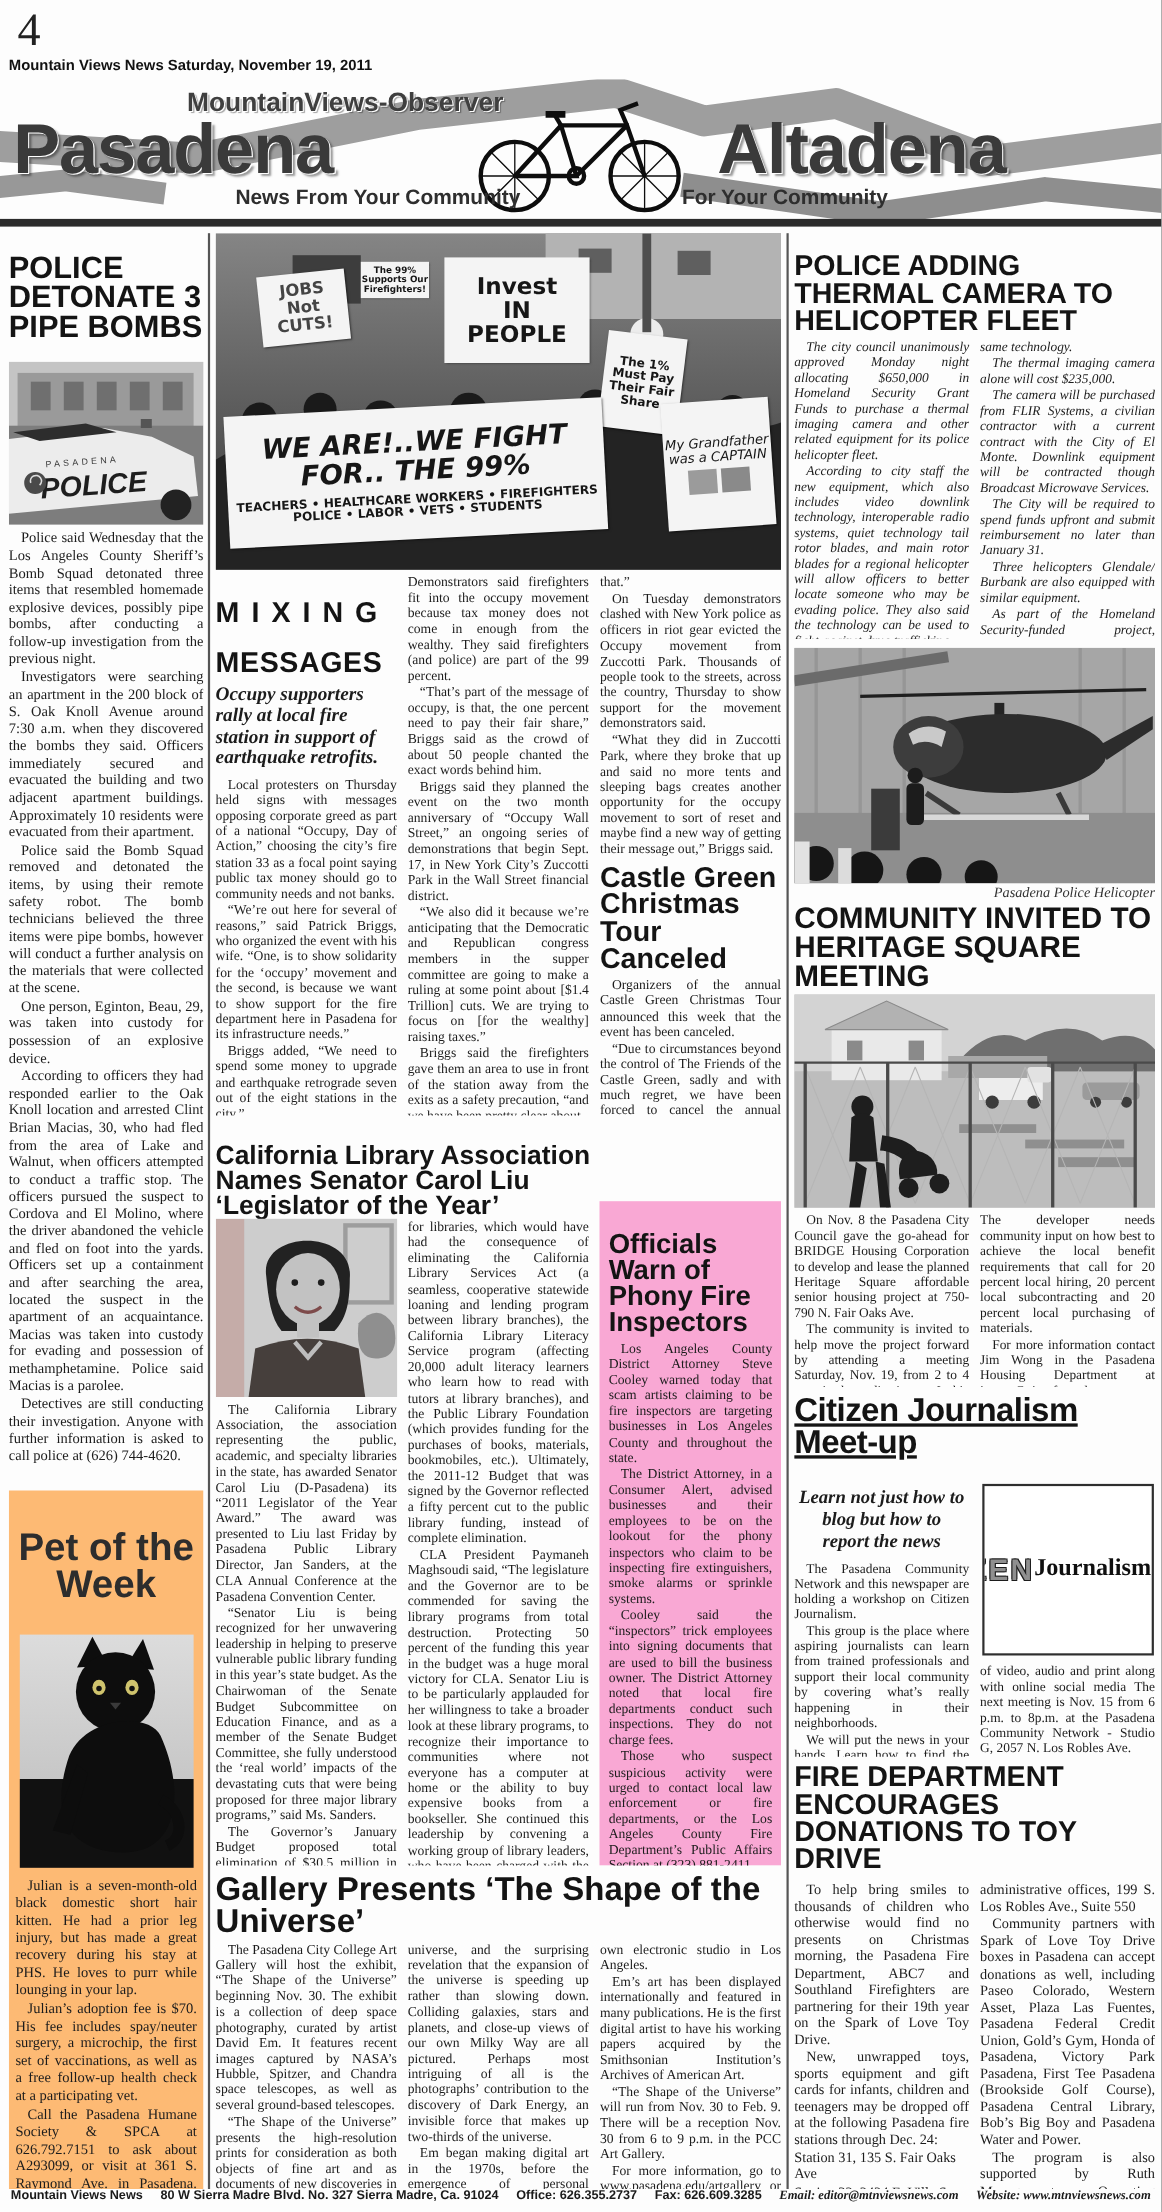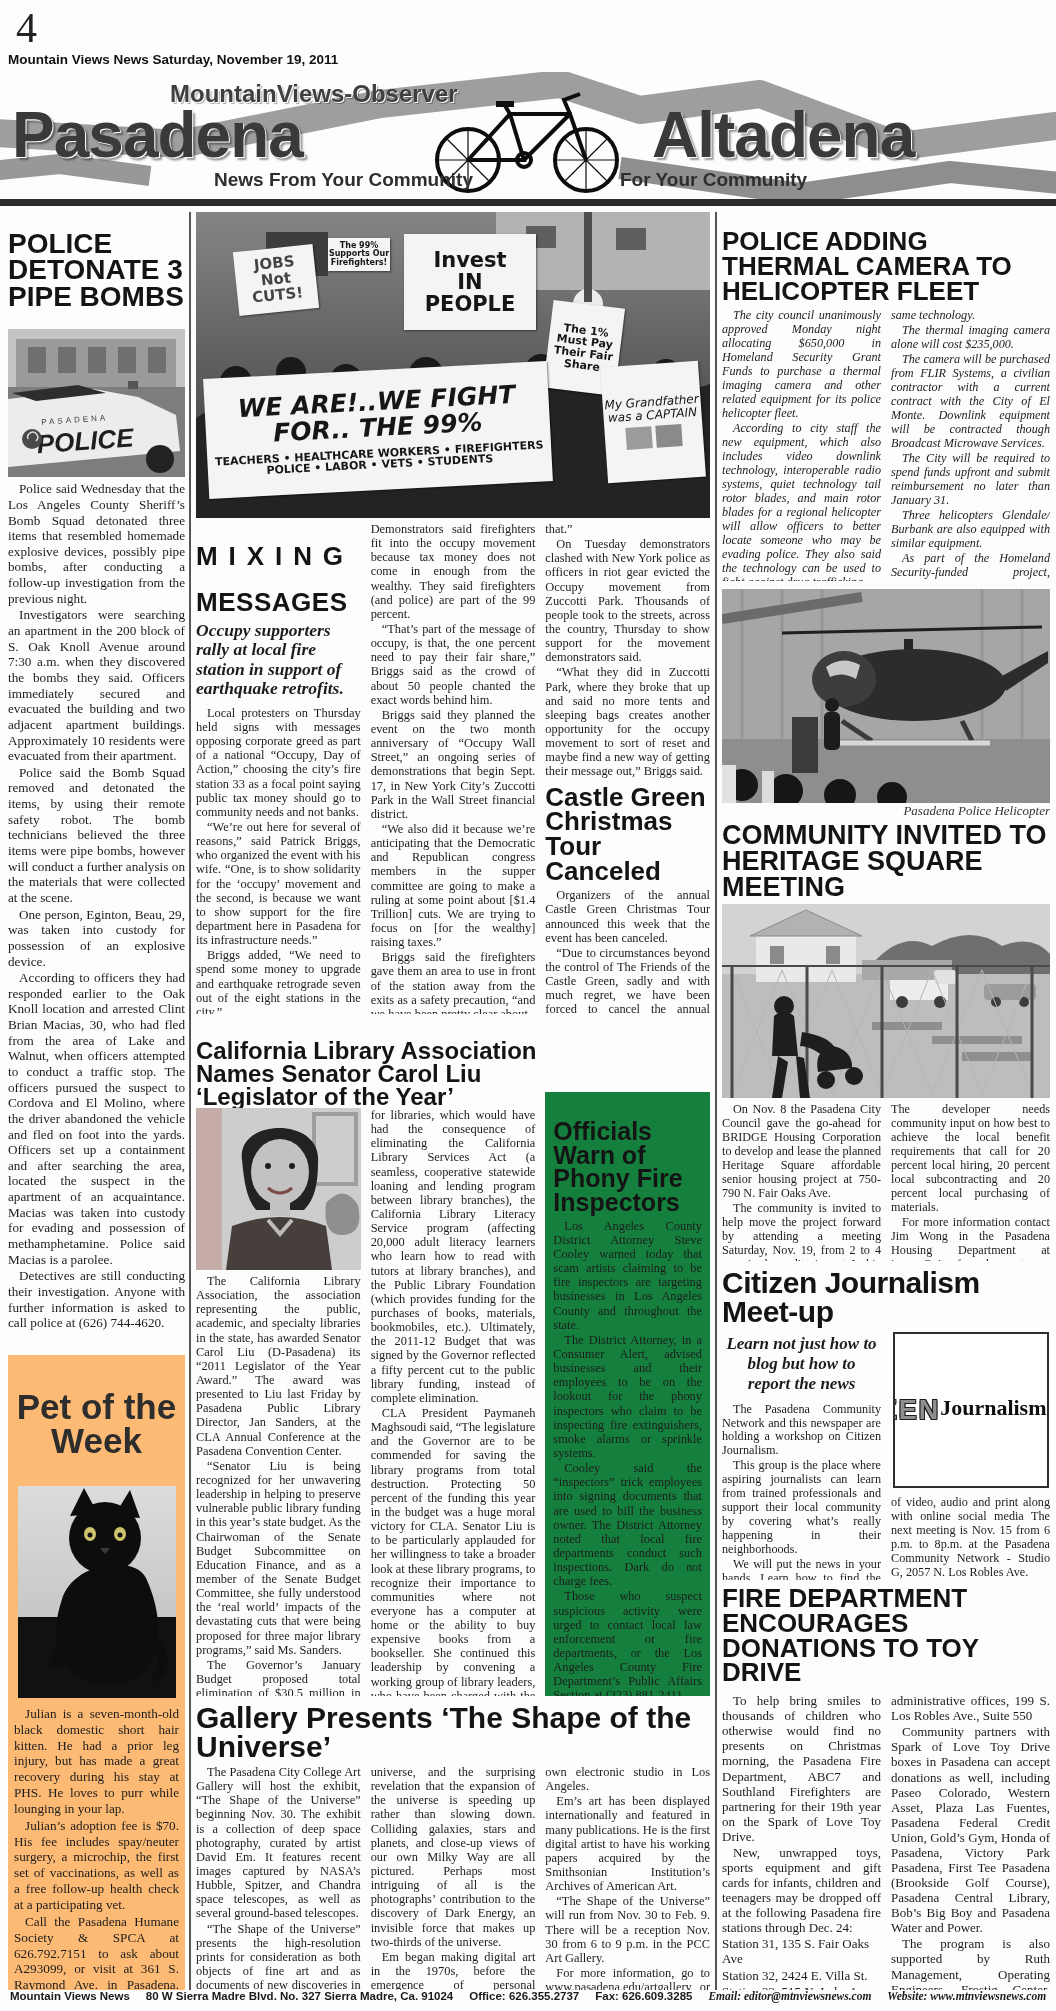--- a/index.html
+++ b/index.html
@@ -54,34 +54,34 @@
   .h-mix1{font-size:26px;letter-spacing:.42em;}
   .h-mix2{font-size:26px;letter-spacing:.02em;margin-bottom:2px;}
   .mid .b{font-size:12.4px;line-height:1.14;}
   .h-castle{font-size:26px;margin:6px 0 5px;}
   .clablock{position:relative;margin-top:6px;height:676px;}
   .h-cla{position:absolute;left:0;top:0;width:352px;font-size:24px;}
   .clablock .colrow{height:676px;}
   .cla-c1,.cla-c2{padding-top:88px;}
   .cla-c3{padding-top:72px;}
   .ph-liu{width:100%;height:162px;margin-bottom:4px;background:#cfcfcf;}
-  .graybox{background:#15803d;padding:7px 8px 10px;height:100%;box-sizing:border-box;}
+  .graybox{background:#f9a8d4;padding:7px 8px 10px;height:100%;box-sizing:border-box;}
   .h-off{font-size:25px;margin-bottom:4px;}
   .h-gal{font-size:30px;margin:8px 0 4px;}
   .galrow{height:236px;}
   
   .right{position:absolute;left:722px;top:212px;width:328px;height:1778px;overflow:hidden;}
   .h-thermal{font-size:26px;margin-bottom:6px;}
   .right .b{font-size:12.2px;line-height:1.145;}
   .r-cols1{height:272px;font-style:italic;}
   .ph-heli{width:328px;height:214px;margin-top:8px;background:#a8a8a8;}
   .h-comm{font-size:27px;margin:4px 0 4px;}
   .ph-lot{width:328px;height:194px;background:#c7c7c7;}
   .r-cols2{height:158px;margin-top:5px;font-size:12px;}
-  .h-cit{font-size:30px;margin:8px 0 2px;letter-spacing:-.5px;}
+  .h-cit{font-size:30px;margin:8px 0 19px;letter-spacing:-.5px;text-decoration:underline;}
   .citrow{height:252px;}
   .citdeck{font-style:italic;font-weight:bold;font-size:17px;line-height:1.18;text-align:center;margin:6px 4px 8px;}
   .logobox{border:2px solid #2e2e2e;background:#fff;width:152px;height:152px;margin:4px auto 8px;
            display:flex;flex-direction:row;align-items:center;justify-content:flex-end;overflow:hidden;}
   .logobox .bar{width:128px;height:4px;background:#7f7f7f;border-top:1px solid #222;border-bottom:1px solid #222;}
   .logo-top{font-family:"Liberation Sans",sans-serif;font-weight:bold;font-size:27px;letter-spacing:2px;color:#8f8f8f;
             text-shadow:1px 1px 0 #1d1d1d,-1px -1px 0 #1d1d1d,1px -1px 0 #1d1d1d,-1px 1px 0 #1d1d1d;line-height:1;}
   .logo-bottom{font-family:"Liberation Serif",serif;font-weight:bold;font-size:22px;color:#0f0f0f;line-height:1.15;margin-bottom:6px;}
   .h-fire{font-size:26px;margin:6px 0 8px;}
   .toyrow{height:560px;}
@@ -298,21 +298,21 @@
               <p>for libraries, which would have had the consequence of eliminating the California Library Services Act (a seamless, cooperative statewide loaning and lending program between library branches), the California Library Literacy Service program (affecting 20,000 adult literacy learners who learn how to read with tutors at library branches), and the Public Library Foundation (which provides funding for the purchases of books, materials, bookmobiles, etc.).  Ultimately, the 2011-12 Budget that was signed by the Governor reflected a fifty percent cut to the public library funding, instead of complete elimination.</p>
               <p>CLA President Paymaneh Maghsoudi said, “The legislature and the Governor are to be commended for saving the library programs from total destruction.  Protecting 50 percent of the funding this year in the budget was a huge moral victory for CLA.  Senator Liu is to be particularly applauded for her willingness to take a broader look at these library programs, to recognize their importance to communities where not everyone has a computer at home or the ability to buy expensive books from a bookseller.  She continued this leadership by convening a working group of library leaders, who have been charged with the development of a plan for the sustainable funding of public libraries going forward.”</p>
             </div>
           </div>
         <div class="cla-c3">
           <div class="graybox">
             <h2 class="hl h-off">Officials Warn of Phony Fire Inspectors</h2>
             <div class="b">
                 <p>Los Angeles County District Attorney Steve Cooley warned today that scam artists claiming to be fire inspectors are targeting businesses in Los Angeles County and throughout the state.</p>
                 <p>The District Attorney, in a Consumer Alert, advised businesses and their employees to be on the lookout for the phony inspectors who claim to be inspecting fire extinguishers, smoke alarms or sprinkle systems.</p>
-                <p>Cooley said the “inspectors” trick employees into signing documents that are used to bill the business owner. The District Attorney noted that local fire departments conduct such inspections. Dark do not charge fees.</p>
+                <p>Cooley said the “inspectors” trick employees into signing documents that are used to bill the business owner. The District Attorney noted that local fire departments conduct such inspections. They do not charge fees.</p>
                 <p>Those who suspect suspicious activity were urged to contact local law enforcement or fire departments, or the Los Angeles County Fire Department’s Public Affairs Section at (323) 881-2411.</p>
               </div>
           </div>
         </div>
       </div>
     </div>
 
     <div>
       <h2 class="hl h-gal">Gallery Presents ‘The Shape of the Universe’</h2>
       <div class="colrow galrow">

